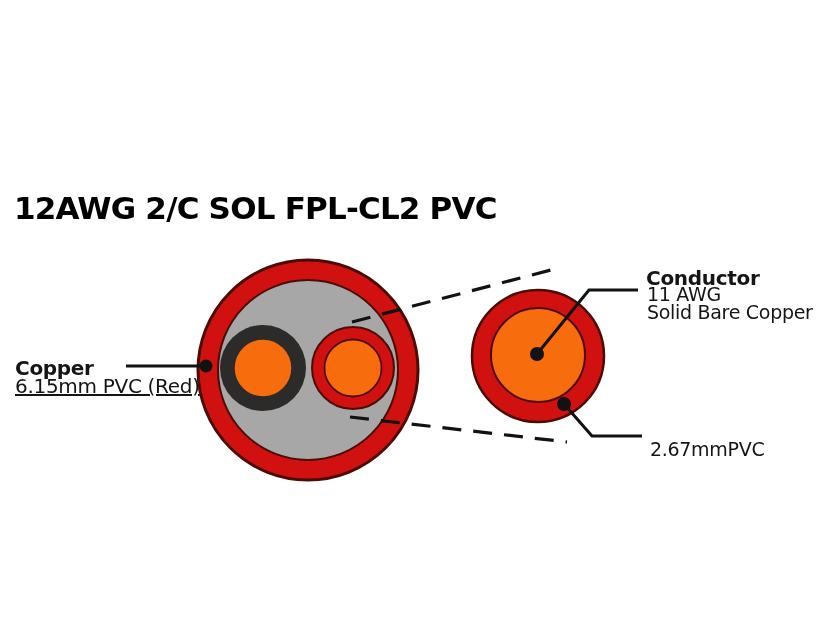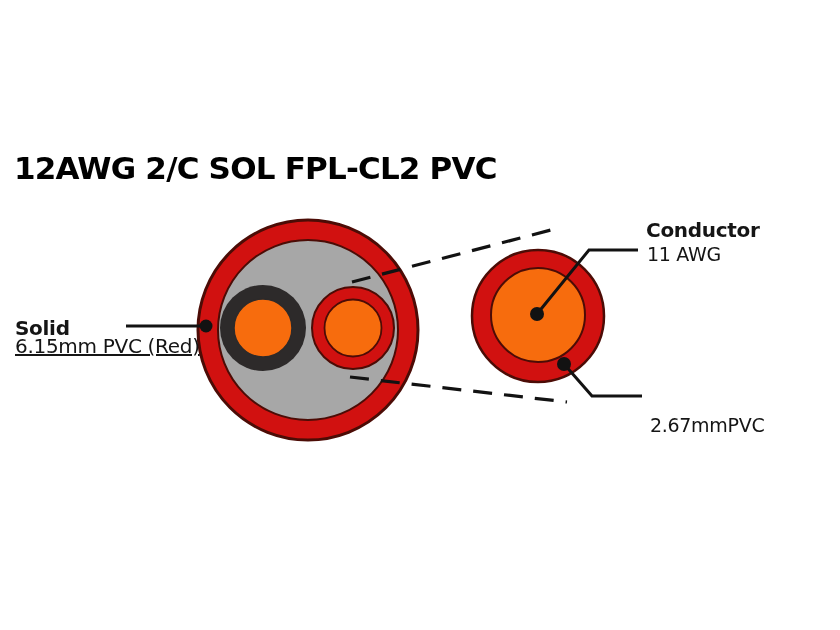--- a/index.html
+++ b/index.html
@@ -7,20 +7,21 @@
     padding: 0;
     background: #ffffff;
   }
   #stage {
     position: relative;
     width: 840px;
     height: 580px;
     background: #ffffff;
     overflow: hidden;
     font-family: "DejaVu Sans", "Liberation Sans", sans-serif;
+    margin-top: 40px;
   }
   #diagram-svg {
     position: absolute;
     left: 0;
     top: 0;
   }
   .txt {
     position: absolute;
     white-space: nowrap;
     color: #151515;
@@ -33,25 +34,25 @@
     font-size: 31px;
     font-weight: bold;
     color: #000000;
     letter-spacing: -0.8px;
   }
   .lbl-b { font-weight: bold; font-size: 20px; }
   .lbl-r { font-weight: normal; font-size: 19px; }
 
   .jacket-name      { left: 15px;  top: 318px; }
   .jacket-spec      { left: 15px;  top: 336px; font-size: 20px; text-decoration: underline; }
-  .conductor-name   { left: 646px; top: 220px; }
+  .conductor-name   { left: 646px; top: 228px; }
   .conductor-gauge  { left: 647px; top: 245px; }
   .conductor-mat    { left: 647px; top: 263px; }
   .dielectric-name  { left: 650px; top: 381px; }
-  .dielectric-spec  { left: 650px; top: 416px; }
+  .dielectric-spec  { left: 650px; top: 400px; }
 </style>
 </head>
 <body>
 
 <div id="stage">
 
   <svg id="diagram-svg" width="840" height="630" viewBox="0 0 840 630">
 
     <circle cx="308" cy="330" r="110" stroke-width="3" fill="#d11110" stroke="#4c0c06"></circle>
     <circle cx="308" cy="330" r="90" stroke-width="2" fill="#a7a7a7" stroke="#4c0c06"></circle>
@@ -73,21 +74,22 @@
 
     <polyline points="537,314 589,250 638,250" fill="none" stroke-width="3" stroke="#121212"></polyline>
     <circle cx="537" cy="314" r="7" fill="#121212"></circle>
 
     <polyline points="564,364 592,396 642,396" fill="none" stroke-width="3" stroke="#121212"></polyline>
     <circle cx="564" cy="364" r="7" fill="#121212"></circle>
   </svg>
 
   <div class="txt title">12AWG 2/C SOL FPL-CL2 PVC</div>
 
-  <div class="txt lbl-b jacket-name">Solid</div>
+  <div class="txt lbl-b jacket-name">Copper</div>
   <div class="txt lbl-r jacket-spec">6.15mm PVC (Red)</div>
 
   <div class="txt lbl-b conductor-name">Conductor</div>
   <div class="txt lbl-r conductor-gauge">11 AWG</div>
+  <div class="txt lbl-r conductor-mat">Solid Bare Copper</div>
 
   <div class="txt lbl-r dielectric-spec">2.67mmPVC</div>
 
 </div>
 
 </body></html>

